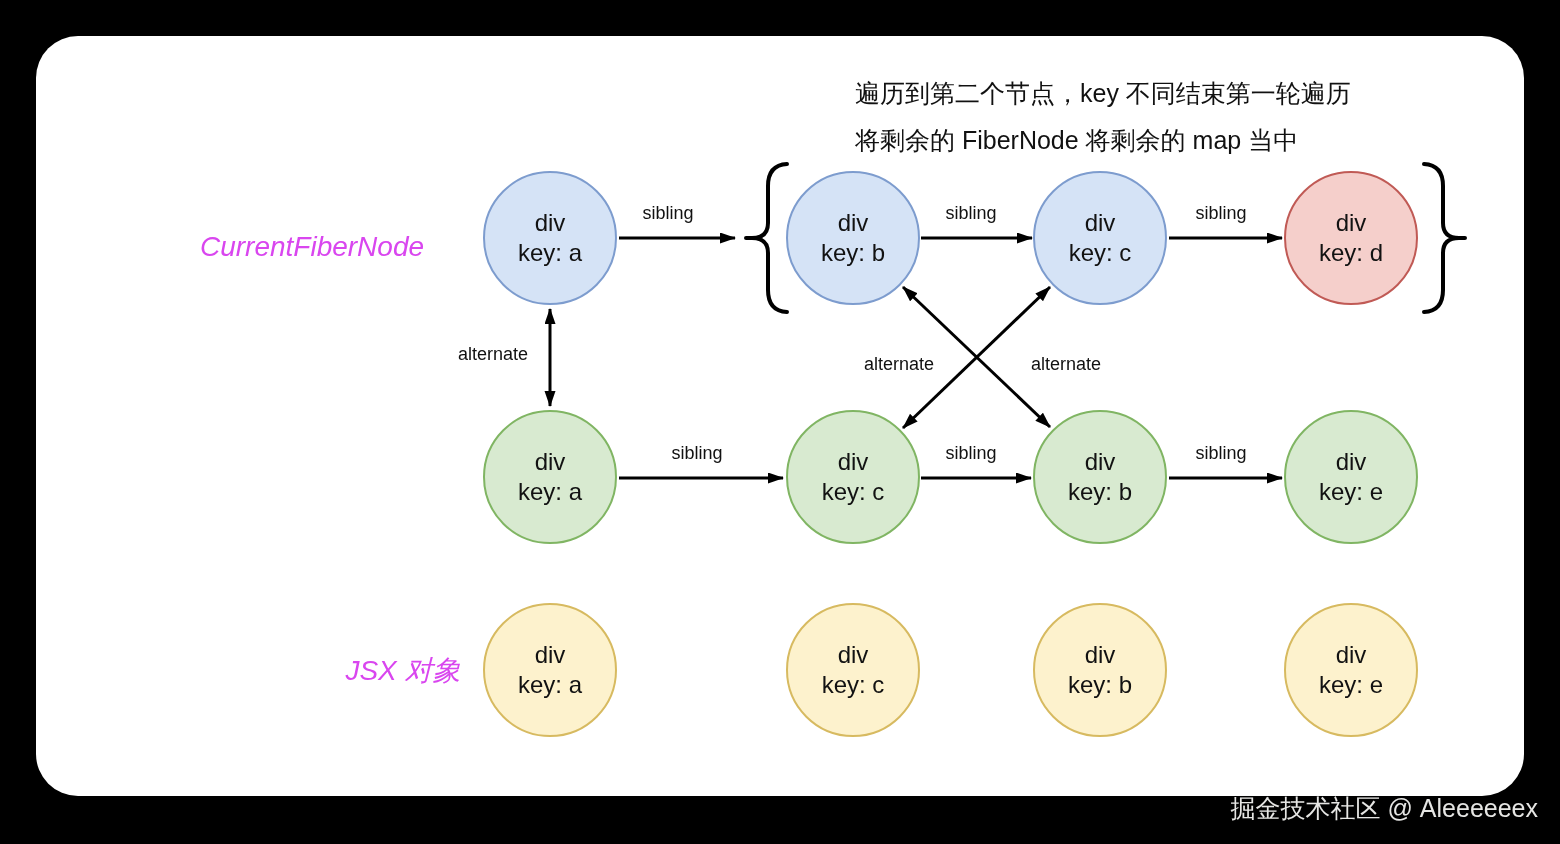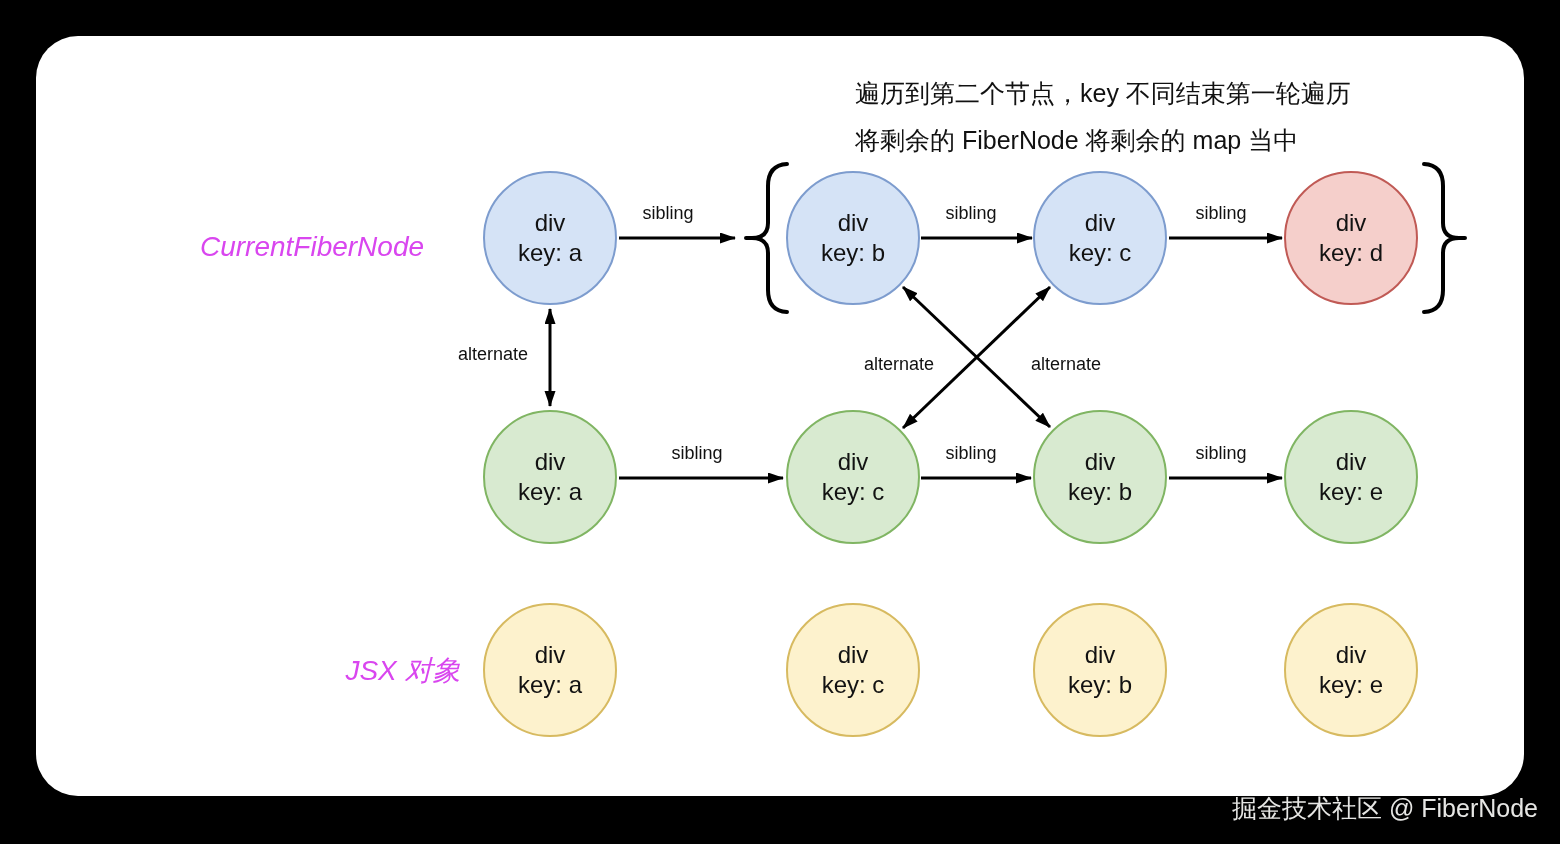--- a/index.html
+++ b/index.html
@@ -165,14 +165,14 @@
   <div class="edge-label" style="left:668px; top:213px;">sibling</div>
   <div class="edge-label" style="left:971px; top:213px;">sibling</div>
   <div class="edge-label" style="left:1221px; top:213px;">sibling</div>
   <div class="edge-label" style="left:697px; top:453px;">sibling</div>
   <div class="edge-label" style="left:971px; top:453px;">sibling</div>
   <div class="edge-label" style="left:1221px; top:453px;">sibling</div>
   <div class="edge-label" style="left:493px; top:354px;">alternate</div>
   <div class="edge-label" style="left:899px; top:364px;">alternate</div>
   <div class="edge-label" style="left:1066px; top:364px;">alternate</div>
 
-  <div class="watermark">掘金技术社区 @ FiberNode</div>
+  <div class="watermark">掘金技术社区 @ Aleeeeeex</div>
 </div>
 
 </body></html>

